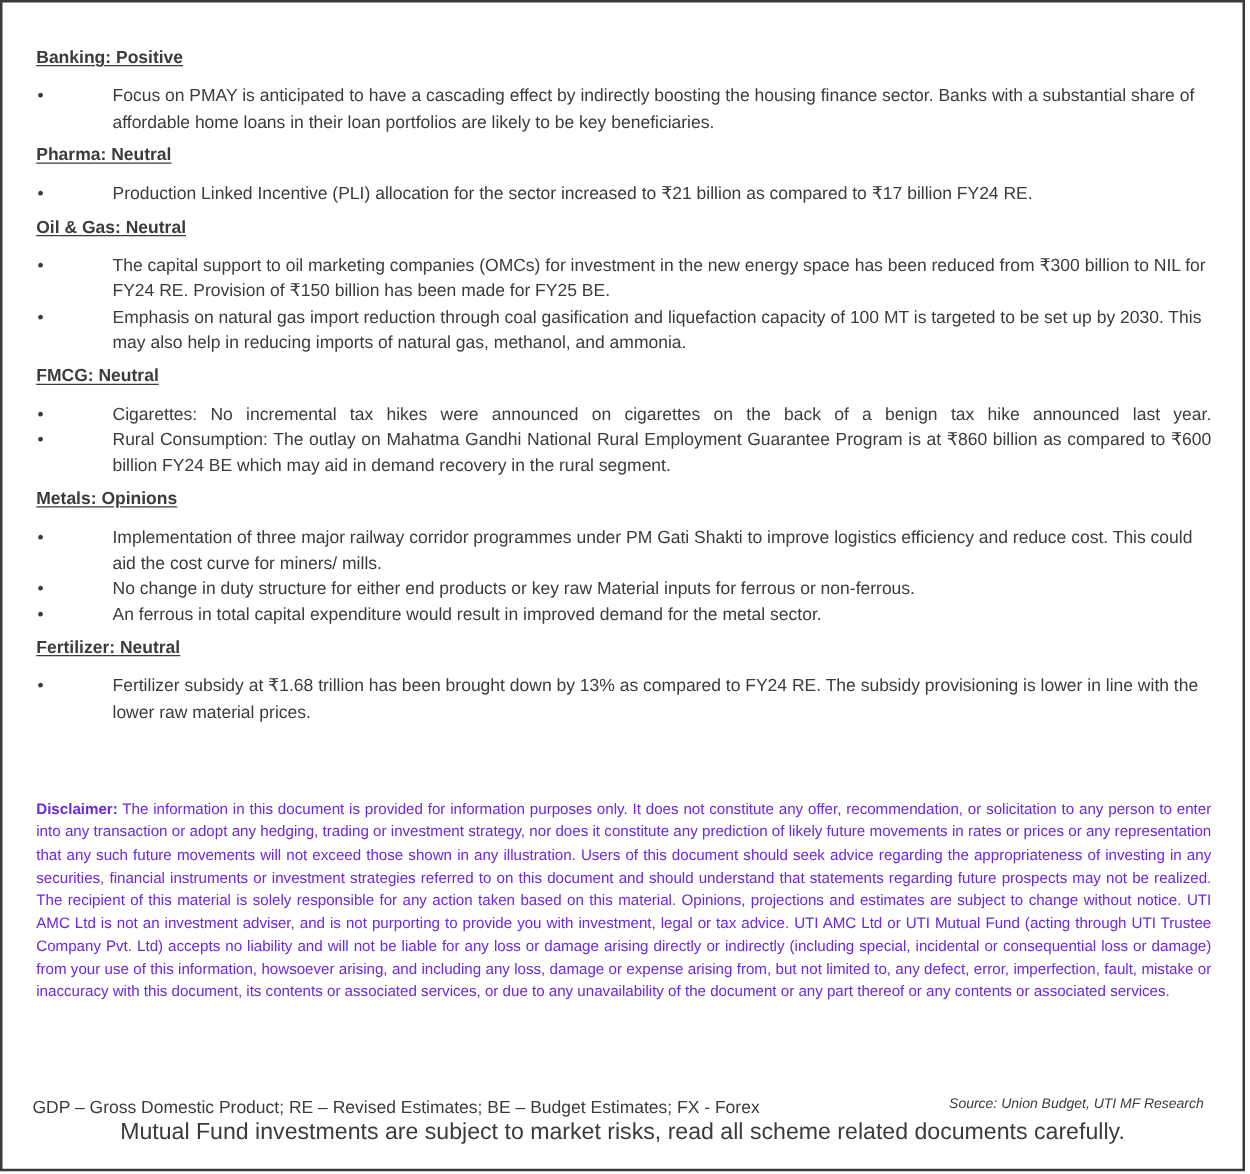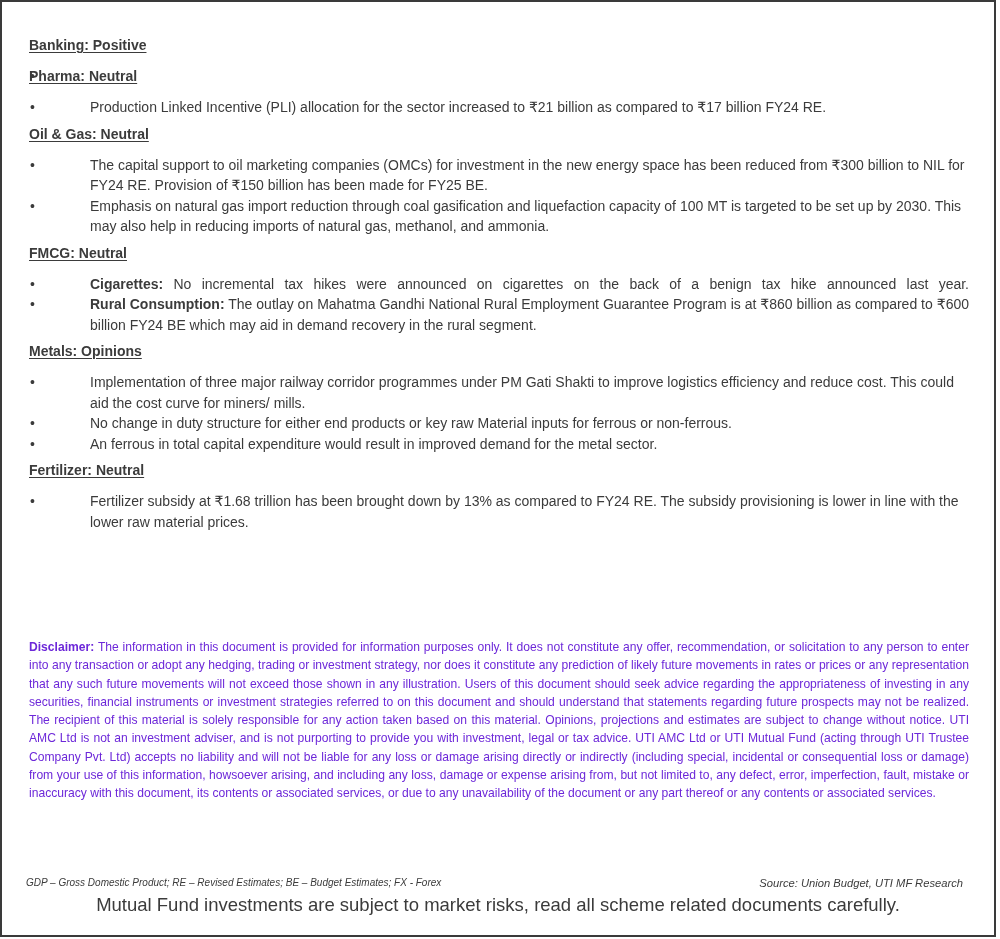--- a/index.html
+++ b/index.html
@@ -13,54 +13,55 @@
   .content { position: absolute; left: 27px; top: 33px; width: 940px; }
   .heading {
     font-weight: bold; font-size: 14px; text-decoration: underline;
     text-underline-offset: 2px; color: #3b3b3b; margin: 0; height: 20px; line-height: 20px;
   }
   .bullets { margin: 0; padding: 0; list-style: none; }
   .bullet {
     position: relative; padding-left: 61px; font-size: 14px; line-height: 20.5px; color: #3b3b3b;
   }
   .bullet .dot { position: absolute; left: 1px; top: 0; font-size: 14px; }
-  .bullet .lbl { font-weight: bold; }
+  .bullet .lbl { font-weight: normal; }
   .bullet.justify { text-align: justify; text-align-last: justify; }
   .bullet.justify.last-left { text-align-last: left; }
   .sec { margin-bottom: 6px; }
   .sec .bullets { margin-top: 11px; }
 
   .disclaimer {
     position: absolute; left: 27px; top: 636px; width: 940px;
     font-size: 12.1px; line-height: 18.3px; text-align: justify; color: #6d28d9;
   }
   .disclaimer b { font-weight: bold; }
 
   .footnote {
-    position: absolute; left: 24px; top: 875px; font-size: 10px; font-style: italic; color: #3b3b3b;
+    position: absolute; left: 24px; top: 875px; font-size: 14px; color: #3b3b3b;
   }
   .source {
     position: absolute; right: 31px; top: 875px; font-size: 11.2px; font-style: italic; color: #3b3b3b;
   }
   .riskline {
     position: absolute; left: 0; width: 992px; top: 892px; text-align: center;
     font-size: 18.5px; color: #3b3b3b;
   }
 </style>
 </head>
 <body>
 
 <div class="page">
   <div class="content">
 
     <div class="sec">
       <p class="heading">Banking: Positive</p>
       <ul class="bullets">
         <li class="bullet">
           <span class="dot">•</span>
+          <span>Focus on PMAY is anticipated to have a cascading effect by indirectly boosting the housing finance sector. Banks with a substantial share of affordable home loans in their loan portfolios are likely to be key beneficiaries.</span>
         </li>
       </ul>
     </div>
 
     <div class="sec">
       <p class="heading">Pharma: Neutral</p>
       <ul class="bullets">
         <li class="bullet">
           <span class="dot">•</span>
           <span>Production Linked Incentive (PLI) allocation for the sector increased to ₹21 billion as compared to ₹17 billion FY24 RE.</span>

